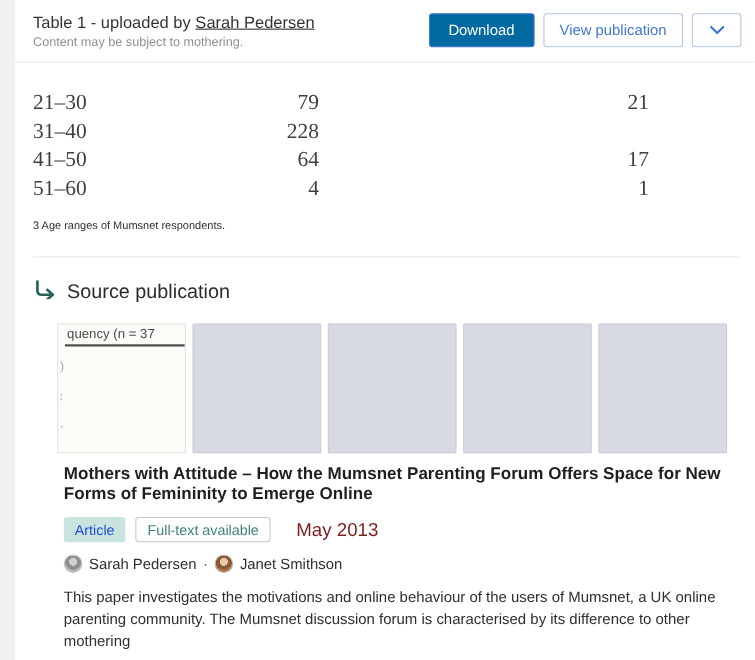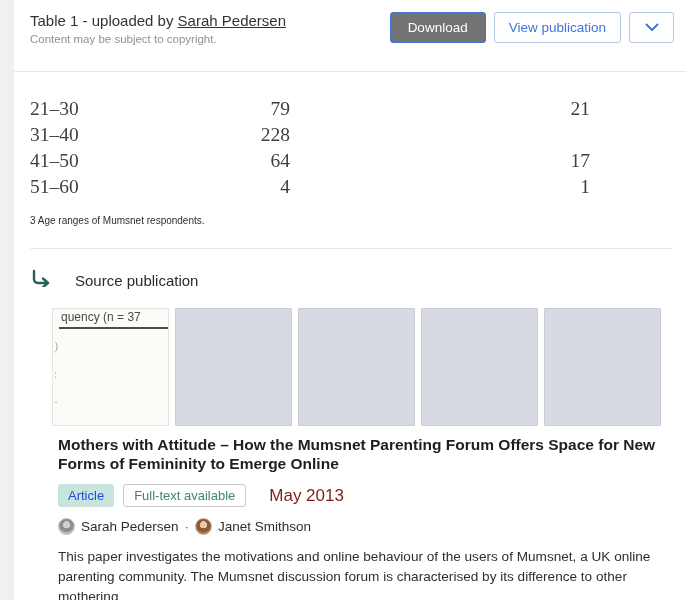--- a/index.html
+++ b/index.html
@@ -2,46 +2,46 @@
 <html><head>
 <meta charset="utf-8">
 <style>
   * { margin:0; padding:0; box-sizing:border-box; }
   html,body { width:686px; height:600px; overflow:hidden; }
   body { font-family:"Liberation Sans", sans-serif; background:#ffffff; position:relative; }
   .left-strip { position:absolute; left:0; top:0; width:14px; height:600px; background:#f0f0f1; }
   .card { position:absolute; left:14px; top:0; width:672px; height:600px; background:#fff; }
 
   
-  .hdr { display:flex; justify-content:space-between; align-items:flex-start; padding:12px 12px 0 16px; height:72px; border-bottom:1px solid #e8e8e8; }
+  .hdr { display:flex; justify-content:space-between; align-items:flex-start; padding:12px 12px 0 16px; height:57px; border-bottom:1px solid #e8e8e8; }
   .hdr-title { font-size:15px; color:#333; }
   .hdr-title a { color:#333; text-decoration:underline; cursor:pointer; }
   .hdr-sub { font-size:11.5px; color:#909090; margin-top:4px; }
   .hdr-actions { display:flex; gap:8px; margin-top:0; }
   .btn { height:31px; border-radius:3px; font-size:13.5px; display:flex; align-items:center; justify-content:center; cursor:pointer; font-family:"Liberation Sans",sans-serif; }
-  .btn-primary { background:#737373; color:#fff; border:1px solid #3e76da; padding:0 17px; }
+  .btn-primary { background:#0369a1; color:#fff; border:1px solid #3e76da; padding:0 17px; }
   .btn-secondary { background:#fff; color:#3e76da; border:1px solid #b7c7e2; padding:0 14px; }
   .btn-chevron { background:#fff; border:1px solid #b7c7e2; width:45px; }
 
   
   .fig-wrap { padding:16px 0 0 16px; }
   .ftable { width:633px; font-family:"Liberation Serif", serif; color:#3f3f3f; }
   .ftable-head { display:grid; grid-template-columns:218px 215px 1fr; border-top:1px solid #5a5a5a; border-bottom:3px solid #515151; padding:7px 0 6px 0; font-size:19px; }
   .ftable-head .c2 { text-align:left; }
   .ftable-head .c3 { text-align:right; }
   .ftable-body { padding-top:8px; }
   .frow { display:grid; grid-template-columns:150px 110px 300px 1fr; font-size:19.5px; line-height:26px; }
   .frow .c2, .frow .c3 { text-align:right; }
   .fig-caption { font-size:10px; color:#2e2e2e; margin-top:15px; font-family:"Liberation Sans",sans-serif; }
 
   .divider2 { height:1px; background:#e9e9e9; margin:22px 14px 0 16px; }
 
   
   .srcpub-row { display:flex; align-items:center; margin:20px 0 0 16px; }
-  .srcpub-label { font-size:15px; color:#2b2b2b; margin-left:23px; }
+  .srcpub-label { font-size:18px; color:#2b2b2b; margin-left:9px; }
 
   
   .carousel { display:flex; gap:6px; margin:17px 0 0 38px; }
   .thumb { width:117px; height:118px; flex:0 0 auto; cursor:pointer; }
   .thumb-img { background:#fbfbf8; border:1px solid #e4e4e0; position:relative; overflow:hidden; }
   .crop-text { font-family:Liberation Sans, sans-serif; font-size:12px; color:#4a4a4a; white-space:nowrap; margin:1px 0 0 8px; }
   .crop-line { height:2px; background:#4c4c4c; margin:3px 0 0 6px; }
   .edge-marks { position:absolute; left:1px; top:30px; display:flex; flex-direction:column; gap:13px; font-family:"Liberation Serif",serif; font-size:12px; color:#aeaea6; }
   .thumb-ph { background:#d7d9e3; border:1px solid #cacbd7; border-radius:1px; }
 
@@ -62,21 +62,21 @@
 </head>
 <body>
 
 <div class="left-strip"></div>
 
 <div class="card">
 
   <div class="hdr">
     <div>
       <div class="hdr-title"><span>Table 1 - uploaded by </span><a>Sarah Pedersen</a></div>
-      <div class="hdr-sub">Content may be subject to copyright.</div>
+      <div class="hdr-sub">Content may be subject to mothering.</div>
     </div>
     <div class="hdr-actions">
       <div class="btn btn-primary">Download</div>
       <div class="btn btn-secondary">View publication</div>
       <div class="btn btn-chevron">
         <span>
           <svg width="14" height="9" viewBox="0 0 14 9">
               <polyline points="1.5,1.5 7,7 12.5,1.5" fill="none" stroke="#3e76da" stroke-width="2" stroke-linecap="round" stroke-linejoin="round"></polyline>
             </svg>
         </span>

